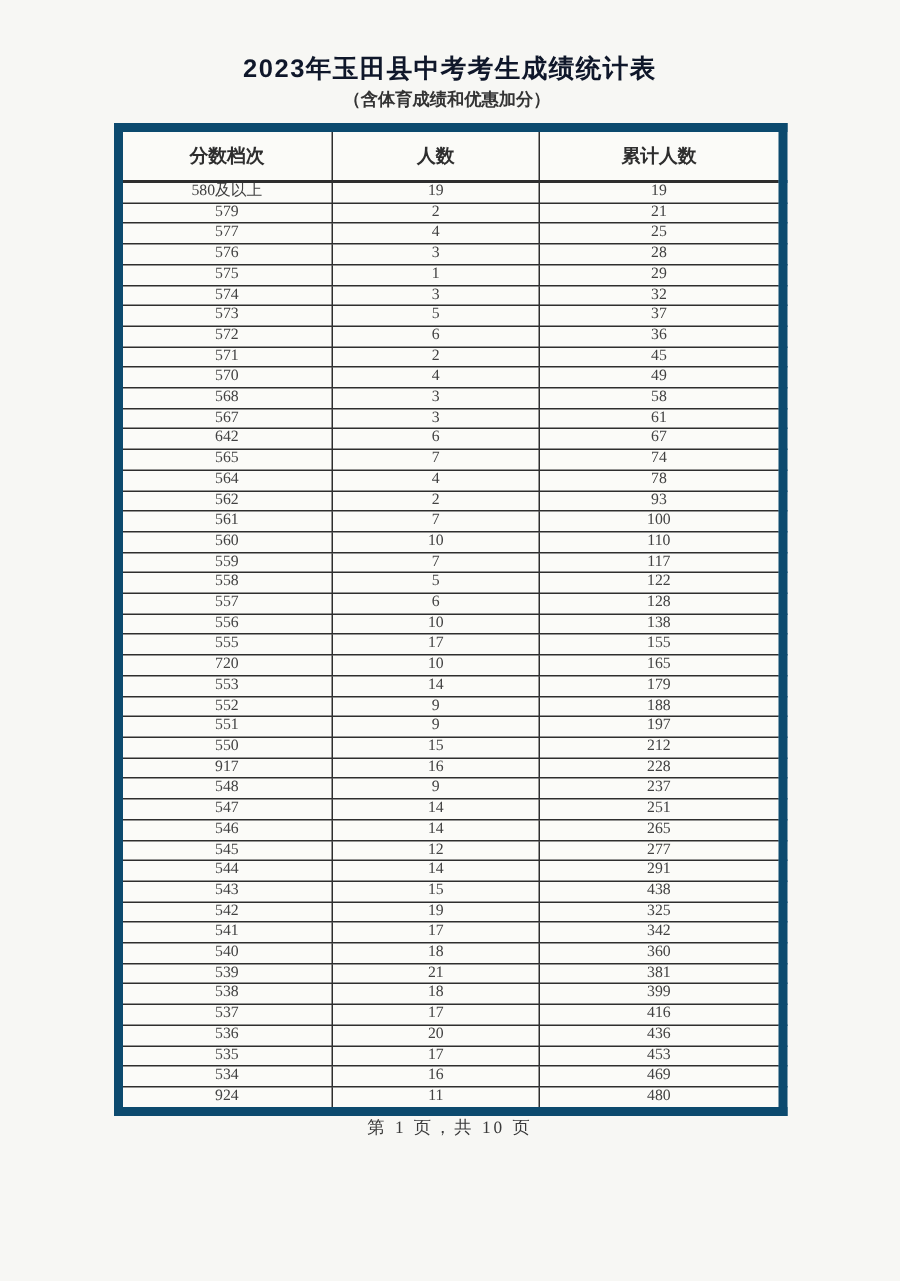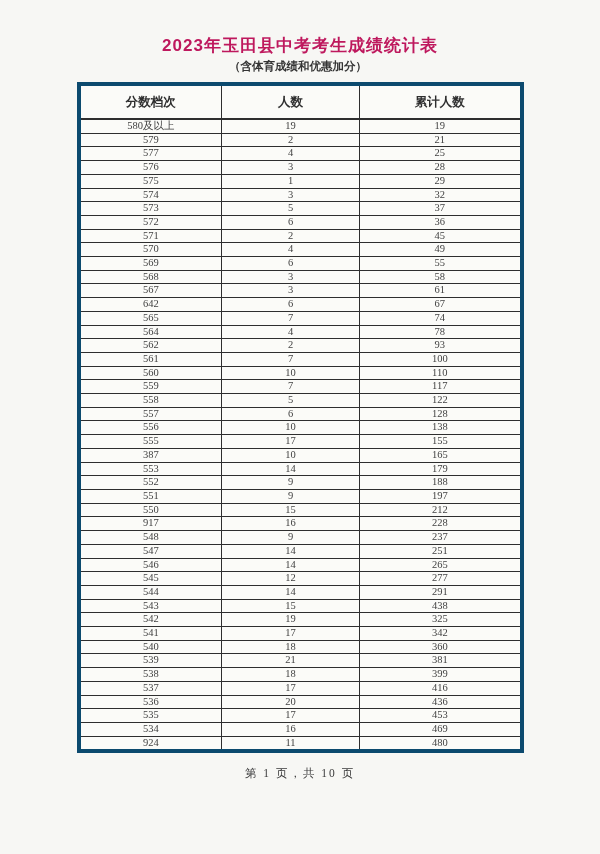--- a/index.html
+++ b/index.html
@@ -18,21 +18,21 @@
     overflow: hidden;
   }
   .doc-title {
     margin: 0;
     padding-top: 34px;
     text-align: center;
     font-family: "Liberation Sans", "DejaVu Sans", sans-serif;
     font-weight: 700;
     font-size: 17px;
     letter-spacing: 1px;
-    color: #be185d;
+    color: #0f172a;
   }
   .doc-subtitle {
     margin: 2px 4px 0 0;
     text-align: center;
     font-family: "Liberation Sans", "DejaVu Sans", sans-serif;
     font-weight: 600;
     font-size: 11.5px;
     color: #343434;
   }
   table.score-table {
@@ -45,38 +45,37 @@
   table.score-table th,
   table.score-table td {
     border: 1px solid #2e2e2e;
     padding: 0;
     text-align: center;
     vertical-align: middle;
     overflow: hidden;
     white-space: nowrap;
   }
   table.score-table {
-    border: 4px solid #0c4a6e;
+    border: 6px solid #0c4a6e;
   }
   table.score-table th {
     height: 32px;
     font-family: "Liberation Sans", "DejaVu Sans", sans-serif;
     font-weight: 700;
     font-size: 12.5px;
     color: #2e2e2e;
     border-bottom-width: 2px;
   }
   table.score-table td {
     height: 12.7px;
     font-size: 10.5px;
     line-height: 12.7px;
     color: #424242;
   }
   .doc-footer {
-    margin-top: 13px;
     text-align: center;
     font-size: 11.5px;
     color: #3a3a3a;
     letter-spacing: 2px;
   }
 </style>
 </head>
 <body>
 
 <div class="page">
@@ -152,25 +151,20 @@
       <td>2</td>
       <td>45</td>
     </tr>
 
     <tr>
       <td>570</td>
       <td>4</td>
       <td>49</td>
     </tr>
 
-    <tr>
-      <td>569</td>
-      <td>6</td>
-      <td>55</td>
-    </tr>
 
     <tr>
       <td>568</td>
       <td>3</td>
       <td>58</td>
     </tr>
 
     <tr>
       <td>567</td>
       <td>3</td>
@@ -238,21 +232,21 @@
       <td>138</td>
     </tr>
 
     <tr>
       <td>555</td>
       <td>17</td>
       <td>155</td>
     </tr>
 
     <tr>
-      <td>387</td>
+      <td>720</td>
       <td>10</td>
       <td>165</td>
     </tr>
 
     <tr>
       <td>553</td>
       <td>14</td>
       <td>179</td>
     </tr>
 

